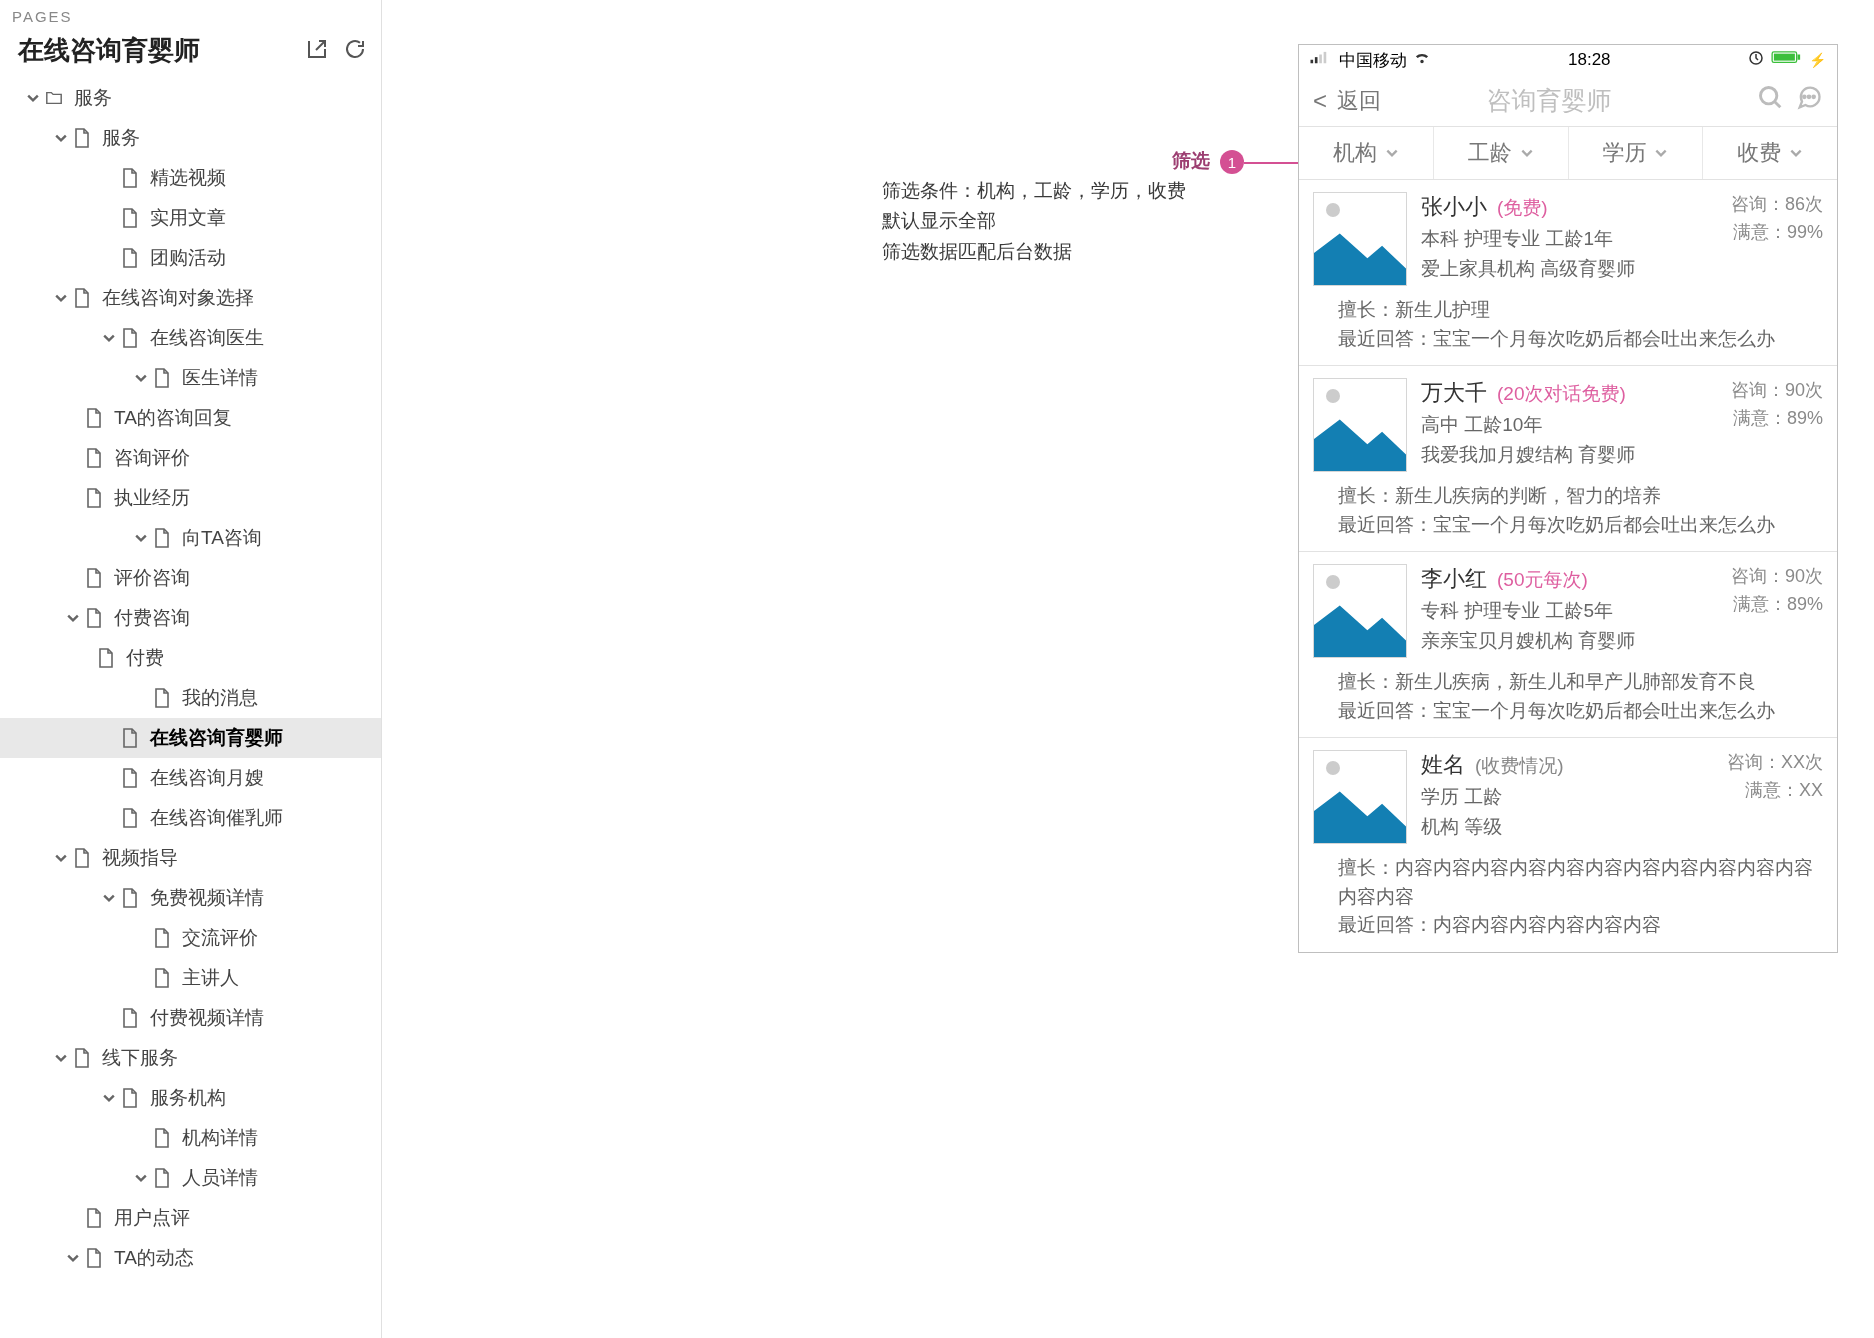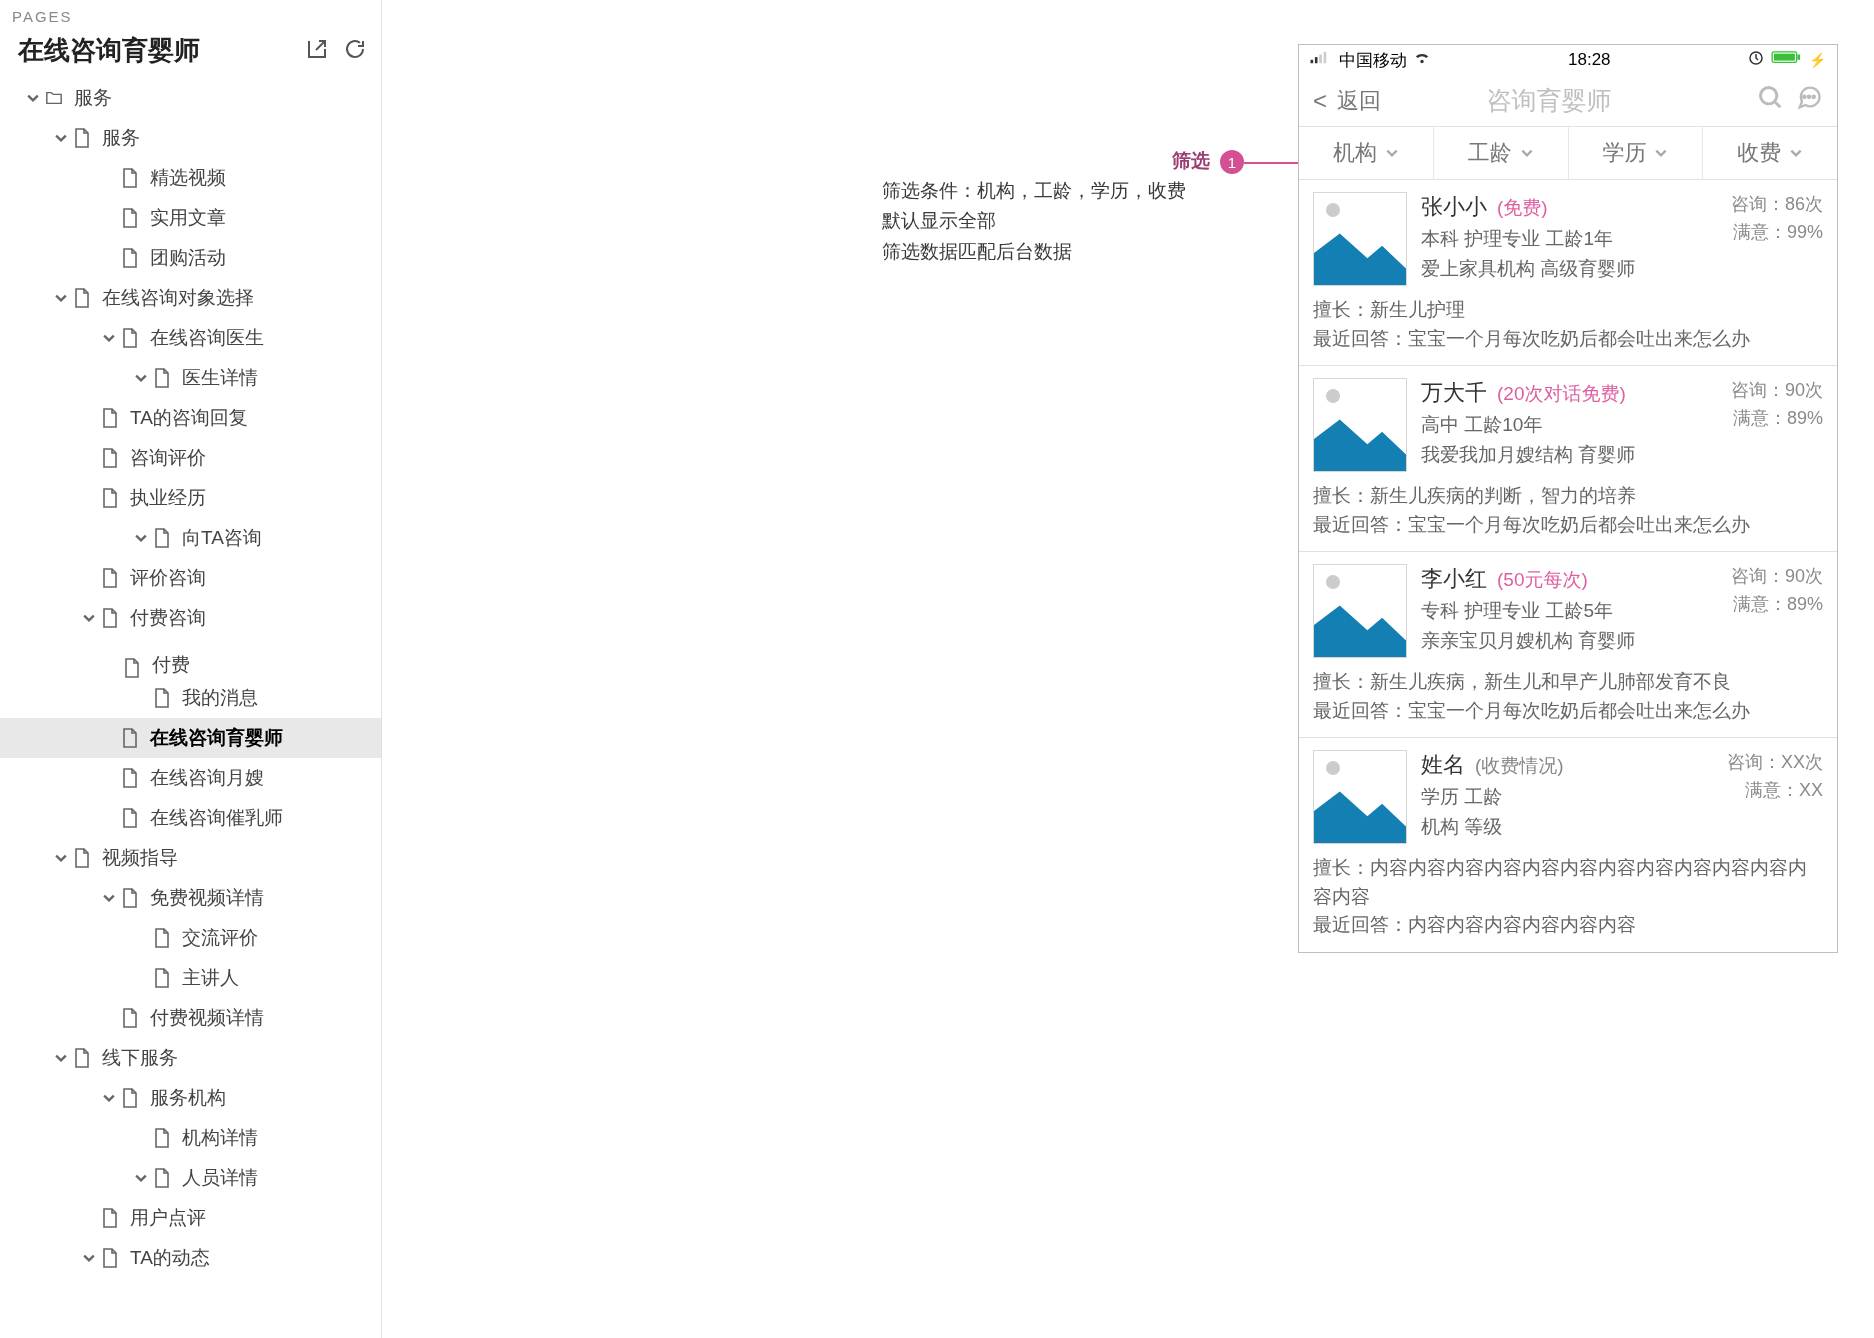--- a/index.html
+++ b/index.html
@@ -75,22 +75,22 @@
     .tw { width: 18px; display:flex; justify-content:center; }
     .tw svg { width: 12px; height: 12px; }
     .icon-slot { width: 24px; display:flex; justify-content:center; margin-right: 8px; }
     .icon-slot svg { width: 18px; height: 20px; }
 
     
     .ind0 { padding-left: 24px; }
     .ind1 { padding-left: 52px; }
     .ind2 { padding-left: 100px; }
     .ind3 { padding-left: 132px; }
-    .ind4 { padding-left: 80px; }
-    .ind5 { padding-left: 102px; align-items: flex-end; }
+    .ind4 { padding-left: 64px; }
+    .ind5 { padding-left: 76px; }
 
     
     .canvas {
       flex: 1;
       position: relative;
       background: #fff;
     }
 
     .anno-box {
       position: absolute;
@@ -201,21 +201,21 @@
       position:absolute; left:0; bottom:0; width:100%; height:56%;
       background:#137fb3;
       clip-path: polygon(0 100%, 0 38%, 28% 0%, 58% 48%, 74% 24%, 100% 68%, 100% 100%);
     }
     .card-mid { flex:1; display:flex; flex-direction:column; gap:4px; min-width:0; }
     .name-row { display:flex; align-items:baseline; gap:10px; }
     .c-name { font-size:22px; color:#333; }
     .c-badge { font-size:19px; color:#de5fa0; }
     .c-info { color:#666; font-size:19px; }
     .card-stats { width:118px; text-align:right; font-size:18px; color:#8a8a8a; display:flex; flex-direction:column; gap:4px; flex-shrink:0; }
-    .card-bottom { margin-top:10px; color:#666; font-size:19px; line-height:1.5; }
+    .card-bottom { margin-top:10px; color:#666; font-size:19px; line-height:1.5;margin-left:25px; }
   </style>
 </head>
 <body>
 
 <div class="sidebar">
   <div class="sidebar-hdr">PAGES</div>
   <div class="sidebar-title-row">
     <div class="sidebar-title">在线咨询育婴师</div>
     <div class="sidebar-title-icons">
       <span>

